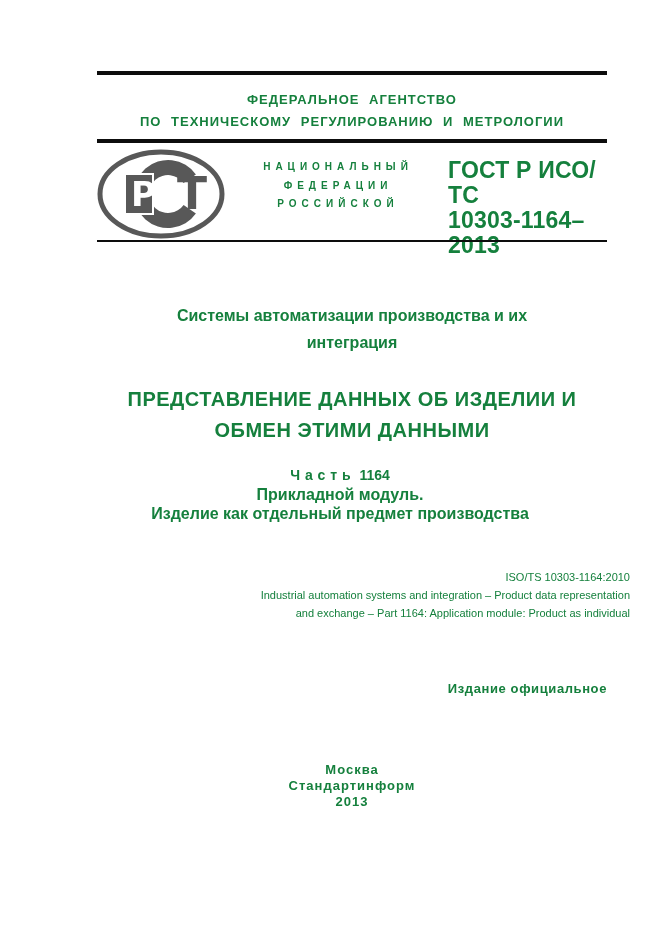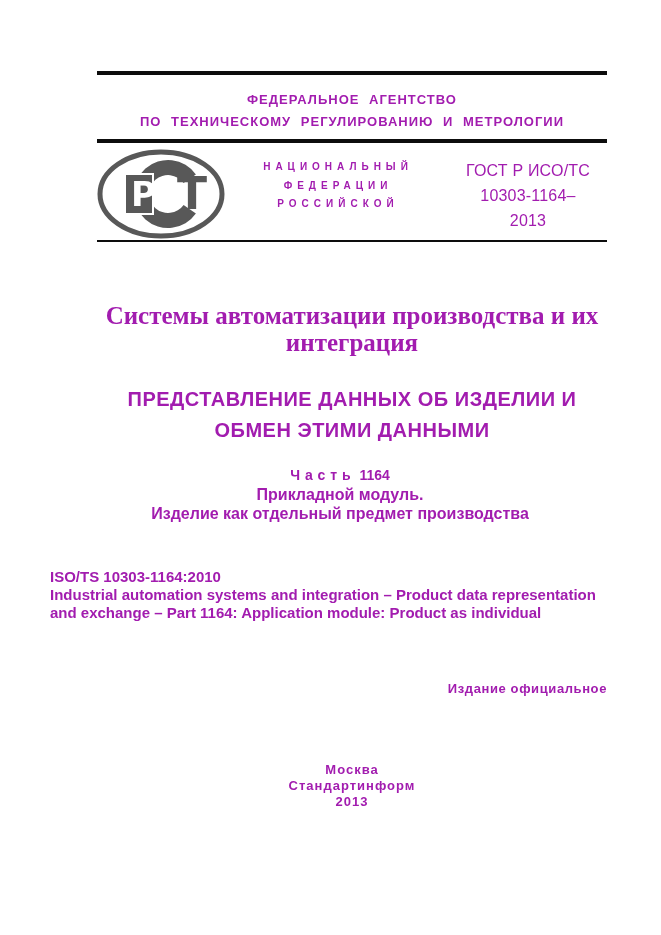--- a/index.html
+++ b/index.html
@@ -1,60 +1,60 @@
 <!DOCTYPE html>
 <html><head>
 <meta charset="utf-8">
 <style>
   html,body{margin:0;padding:0;background:#fff;}
   .page{
     position:relative;
     width:661px;height:935px;
     background:#ffffff;
-    color:#a21caf;
+    color:#15803d;
     font-family:"Liberation Sans", sans-serif;
     overflow:hidden;
   }
   .rule{position:absolute;left:97px;width:510px;background:#0d0d0d;}
   .rule-thick{height:4px;}
   .rule-thin{height:2px;}
   .agency{
     position:absolute;left:97px;width:510px;
     text-align:center;font-weight:bold;font-size:13px;
     letter-spacing:1px;word-spacing:5px;white-space:nowrap;
   }
   .nat-standard{
     position:absolute;left:233px;top:158px;width:210px;
     text-align:center;font-weight:bold;font-size:10px;
     letter-spacing:5px;line-height:18.5px;
   }
   .designation{
     position:absolute;left:448px;top:158px;width:160px;
-    text-align:center;font-weight:normal;font-size:16px;
+    text-align:left;font-weight:bold;font-size:23px;
     line-height:25px;letter-spacing:0.2px;
   }
   .logo{position:absolute;left:95px;top:149px;}
   .subject{
     position:absolute;left:97px;top:302px;width:510px;
-    text-align:center;font-weight:bold;font-size:25px;line-height:27px;font-family:Liberation Serif, serif;
+    text-align:center;font-weight:bold;font-size:16px;line-height:27px;
   }
   .main-title{
     position:absolute;left:97px;top:384px;width:510px;
     text-align:center;font-weight:bold;font-size:20px;line-height:31px;
     letter-spacing:0.5px;
   }
   .part-block{
     position:absolute;left:65px;top:466px;width:550px;
     text-align:center;font-weight:bold;font-size:16px;line-height:19px;
   }
   .part-line1{font-size:14px;}
   .part-label{letter-spacing:0.35em;}
   .english-block{
     position:absolute;left:50px;top:568px;width:580px;
-    text-align:left;font-weight:bold;font-size:15px;line-height:18px;
+    text-align:right;font-weight:normal;font-size:11px;line-height:18px;
   }
   .edition{
     position:absolute;left:97px;top:681px;width:510px;
     text-align:right;font-weight:bold;font-size:13px;letter-spacing:0.6px;
   }
   .imprint{
     position:absolute;left:97px;top:762px;width:510px;
     text-align:center;font-weight:bold;font-size:13px;
     letter-spacing:1px;line-height:16px;
   }

